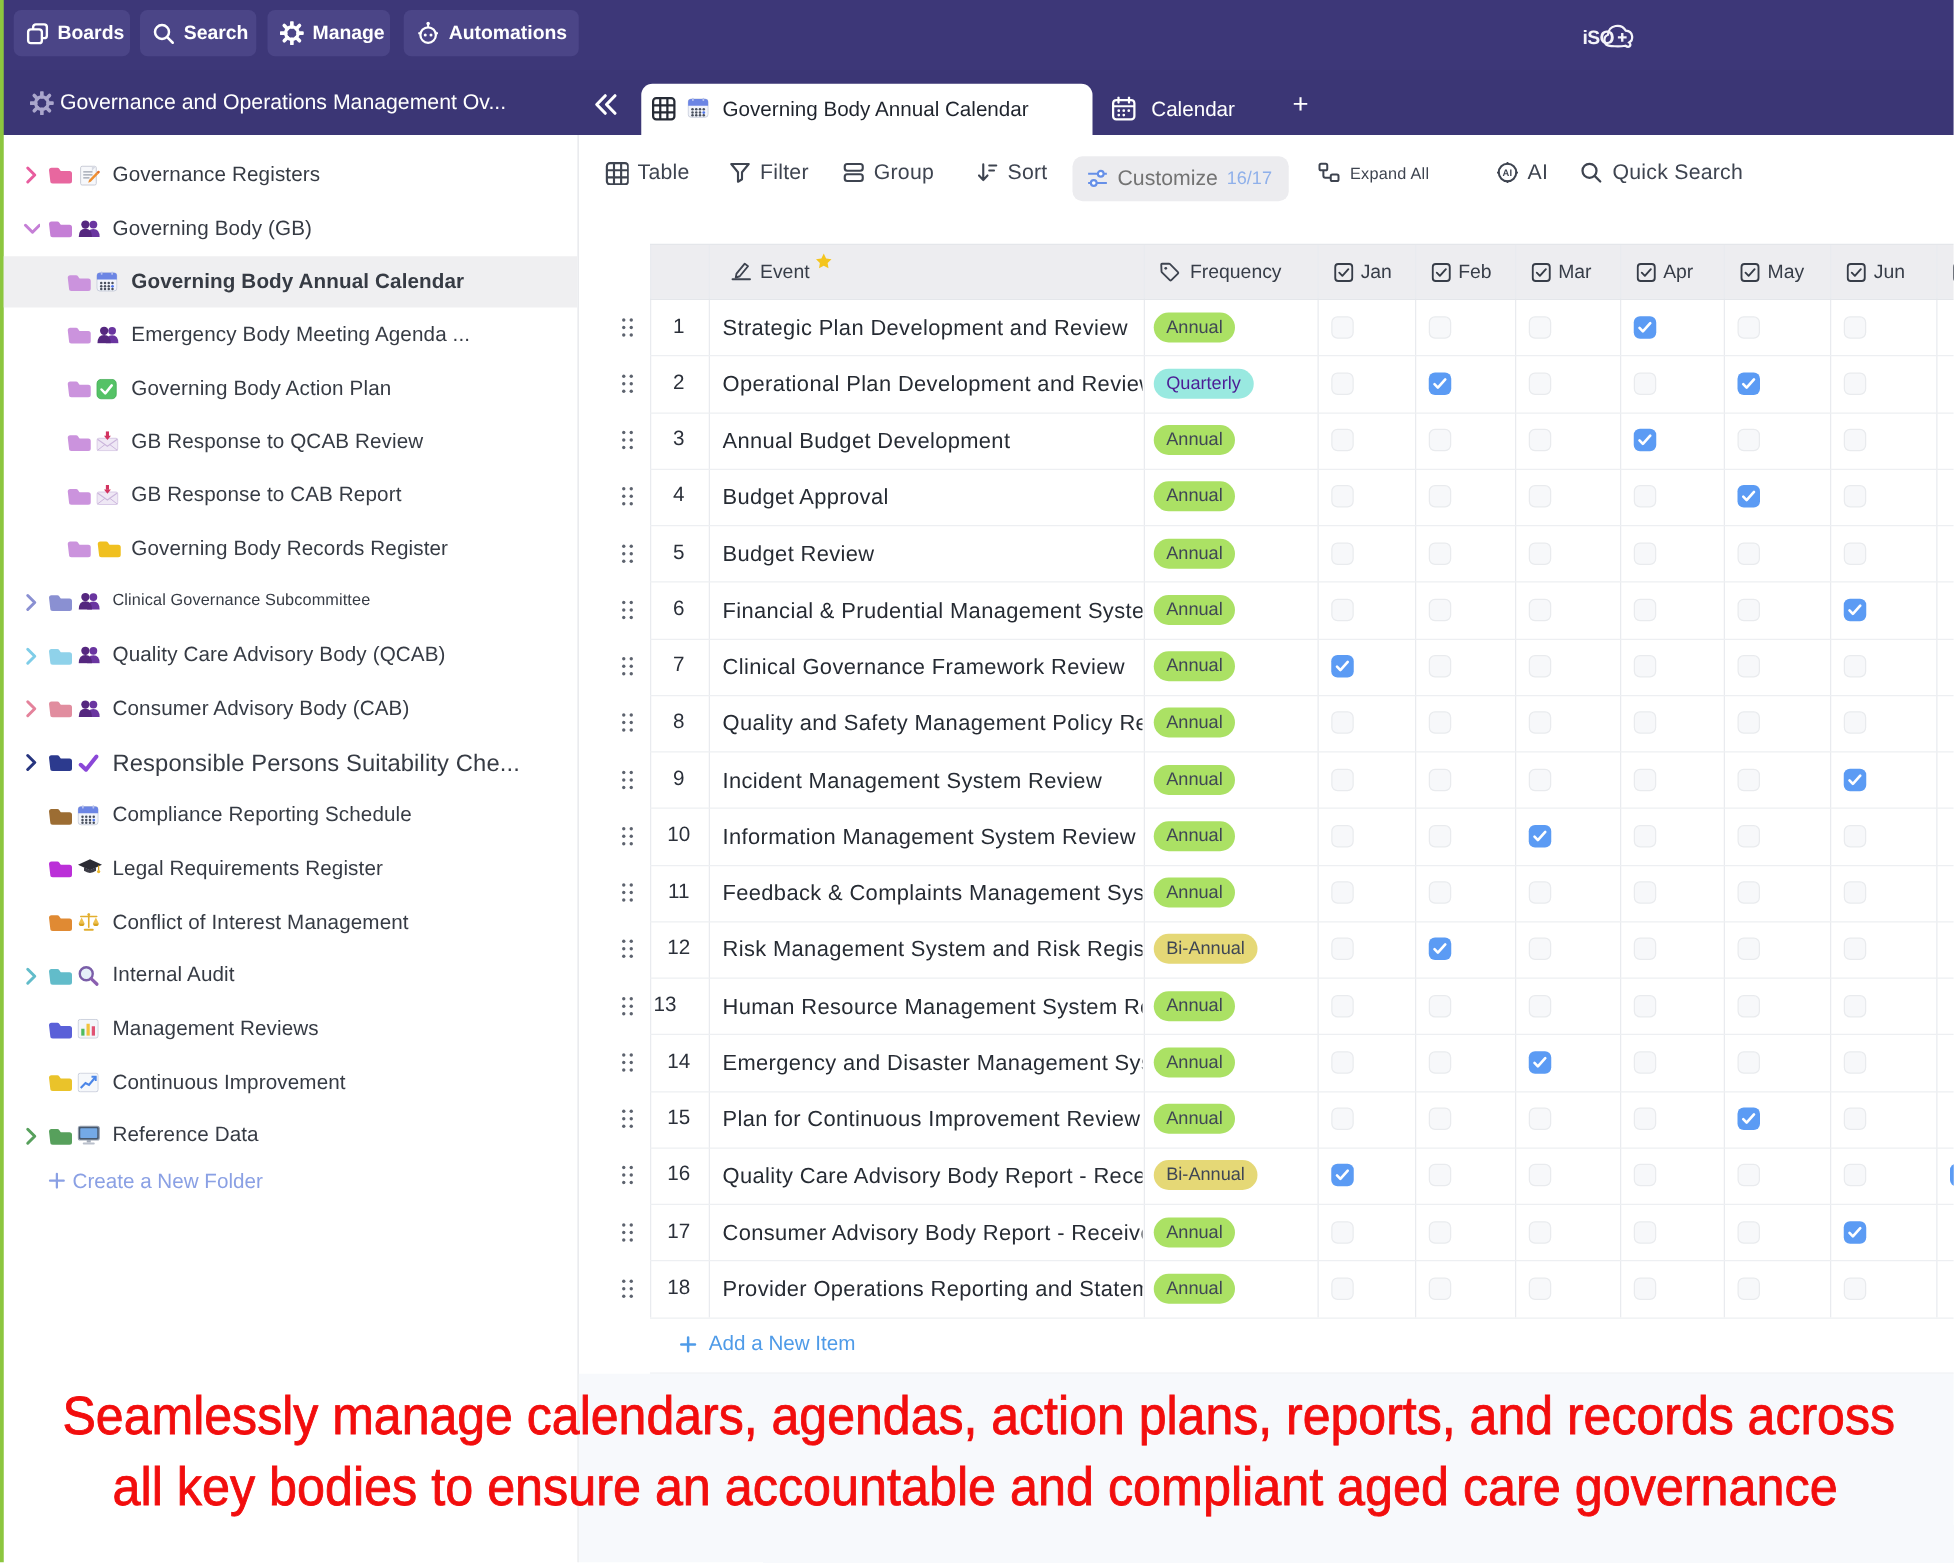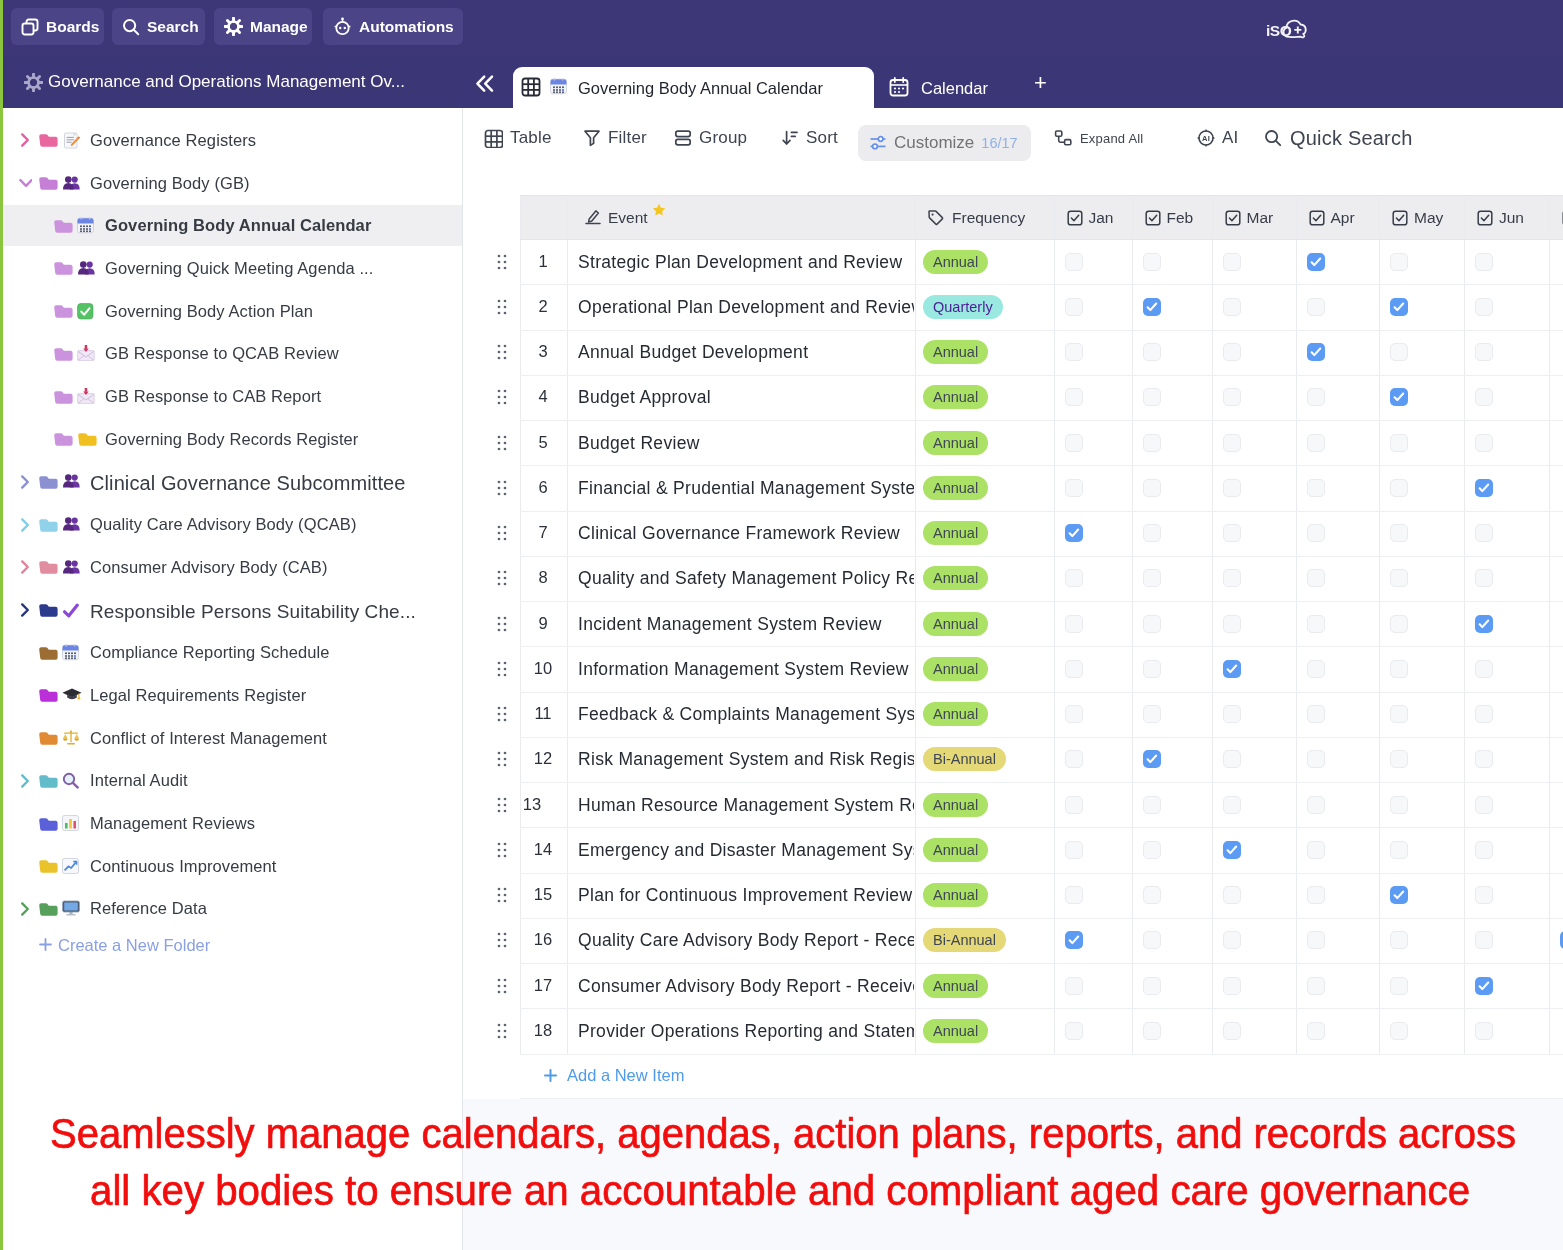--- a/index.html
+++ b/index.html
@@ -172,21 +172,21 @@
 <div class="r" style="position:absolute;left:105px;top:216.25px;;font-size:16.5px;letter-spacing:0.1px;color:#363b44;font-weight:bold;white-space:nowrap">Governing Body Annual Calendar</div>
 <div class="r" style="position:absolute;left:53px;top:260.45000000000005px;"><svg width="20" height="16" viewBox="0 0 20 16" style="">
         <path d="M1.2 4.2 Q1.2 2.2 3.2 2.2 h4.6 q1.1 0 1.7 0.9 l0.8 1.2 q0.3 0.45 0.9 0.45 h6.4 q2 0 2 2 v6.1 q0 2 -2 2 h-13.4 q-2 0 -2 -2 z" fill="#cb93dd"></path>
       </svg></div>
 <div class="r" style="position:absolute;left:77px;top:259.95000000000005px;"><svg width="19" height="15" viewBox="0 0 19 15" style="">
         <circle cx="12.7" cy="4.6" r="3.1" fill="#6a35a0"></circle>
         <path d="M7.7 14.6 q0 -6.4 5 -6.4 t5 6.4 z" fill="#6a35a0"></path>
         <circle cx="6.3" cy="4.6" r="3.3" fill="#55277f"></circle>
         <path d="M1 14.6 q0 -6.6 5.3 -6.6 t5.3 6.6 z" fill="#55277f"></path>
       </svg></div>
-<div class="r" style="position:absolute;left:105px;top:258.95000000000005px;;font-size:16.5px;letter-spacing:0.1px;color:#363b44;font-weight:normal;white-space:nowrap">Governing Quick Meeting Agenda ...</div>
+<div class="r" style="position:absolute;left:105px;top:258.95000000000005px;;font-size:16.5px;letter-spacing:0.1px;color:#363b44;font-weight:normal;white-space:nowrap">Emergency Body Meeting Agenda ...</div>
 <div class="r" style="position:absolute;left:53px;top:303.15000000000003px;"><svg width="20" height="16" viewBox="0 0 20 16" style="">
         <path d="M1.2 4.2 Q1.2 2.2 3.2 2.2 h4.6 q1.1 0 1.7 0.9 l0.8 1.2 q0.3 0.45 0.9 0.45 h6.4 q2 0 2 2 v6.1 q0 2 -2 2 h-13.4 q-2 0 -2 -2 z" fill="#cb93dd"></path>
       </svg></div>
 <div class="r" style="position:absolute;left:77px;top:302.65000000000003px;"><svg width="17" height="17" viewBox="0 0 17 17" style="">
         <rect x="0.5" y="0.5" width="15.5" height="15.5" rx="3.4" fill="#55c266" stroke="#3faa52" stroke-width="0.6"></rect>
         <path d="M4.2 8.6 l3 3.1 5.2 -6.4" fill="none" stroke="#fff" stroke-width="2" stroke-linecap="round" stroke-linejoin="round"></path>
       </svg></div>
 <div class="r" style="position:absolute;left:105px;top:301.65000000000003px;;font-size:16.5px;letter-spacing:0.1px;color:#363b44;font-weight:normal;white-space:nowrap">Governing Body Action Plan</div>
 <div class="r" style="position:absolute;left:53px;top:345.85px;"><svg width="20" height="16" viewBox="0 0 20 16" style="">
         <path d="M1.2 4.2 Q1.2 2.2 3.2 2.2 h4.6 q1.1 0 1.7 0.9 l0.8 1.2 q0.3 0.45 0.9 0.45 h6.4 q2 0 2 2 v6.1 q0 2 -2 2 h-13.4 q-2 0 -2 -2 z" fill="#cb93dd"></path>
@@ -222,21 +222,21 @@
       </svg></div>
 <div class="r" style="position:absolute;left:38px;top:473.95000000000005px;"><svg width="20" height="16" viewBox="0 0 20 16" style="">
         <path d="M1.2 4.2 Q1.2 2.2 3.2 2.2 h4.6 q1.1 0 1.7 0.9 l0.8 1.2 q0.3 0.45 0.9 0.45 h6.4 q2 0 2 2 v6.1 q0 2 -2 2 h-13.4 q-2 0 -2 -2 z" fill="#8a90d2"></path>
       </svg></div>
 <div class="r" style="position:absolute;left:62px;top:473.45000000000005px;"><svg width="19" height="15" viewBox="0 0 19 15" style="">
         <circle cx="12.7" cy="4.6" r="3.1" fill="#6a35a0"></circle>
         <path d="M7.7 14.6 q0 -6.4 5 -6.4 t5 6.4 z" fill="#6a35a0"></path>
         <circle cx="6.3" cy="4.6" r="3.3" fill="#55277f"></circle>
         <path d="M1 14.6 q0 -6.6 5.3 -6.6 t5.3 6.6 z" fill="#55277f"></path>
       </svg></div>
-<div class="r" style="position:absolute;left:90px;top:472.45000000000005px;;font-size:20px;letter-spacing:0.1px;color:#363b44;font-weight:normal;white-space:nowrap">Clinical Governance Subcommittee</div>
+<div class="r" style="position:absolute;left:90px;top:472.45000000000005px;;font-size:13px;letter-spacing:0.1px;color:#363b44;font-weight:normal;white-space:nowrap">Clinical Governance Subcommittee</div>
 <div class="r" style="position:absolute;left:18px;top:516.65px;"><svg width="14" height="16" viewBox="0 0 14 16" style="">
         <path d="M4.2 2.4 L9.8 8 4.2 13.6" fill="none" stroke="#7fcde8" stroke-width="2.4" stroke-linecap="round" stroke-linejoin="round"></path>
       </svg></div>
 <div class="r" style="position:absolute;left:38px;top:516.65px;"><svg width="20" height="16" viewBox="0 0 20 16" style="">
         <path d="M1.2 4.2 Q1.2 2.2 3.2 2.2 h4.6 q1.1 0 1.7 0.9 l0.8 1.2 q0.3 0.45 0.9 0.45 h6.4 q2 0 2 2 v6.1 q0 2 -2 2 h-13.4 q-2 0 -2 -2 z" fill="#8fd2ea"></path>
       </svg></div>
 <div class="r" style="position:absolute;left:62px;top:516.15px;"><svg width="19" height="15" viewBox="0 0 19 15" style="">
         <circle cx="12.7" cy="4.6" r="3.1" fill="#6a35a0"></circle>
         <path d="M7.7 14.6 q0 -6.4 5 -6.4 t5 6.4 z" fill="#6a35a0"></path>
         <circle cx="6.3" cy="4.6" r="3.3" fill="#55277f"></circle>
@@ -413,21 +413,21 @@
       <span>Expand All</span>
     </div>
 <div class="r flex" style="left:1197px;top:128px;height:20px;gap:7px;font-size:17px;letter-spacing:0.2px;color:#3e4450">
       <svg width="18" height="18" viewBox="0 0 18 18" style="">
         <circle cx="9" cy="9" r="7" fill="none" stroke="#3e4450" stroke-width="1.6"></circle>
         <text x="9" y="12" font-family="Liberation Sans" font-size="7.5" font-weight="bold" fill="#3e4450" text-anchor="middle">AI</text>
         <path d="M9 0.6 v2 M9 15.4 v2 M0.6 9 h2 M15.4 9 h2" stroke="#3e4450" stroke-width="1.4"></path>
       </svg>
       <span>AI</span>
     </div>
-<div class="r flex" style="left:1264px;top:128px;height:20px;gap:8px;font-size:20px;letter-spacing:0.2px;color:#3e4450">
+<div class="r flex" style="left:1264px;top:128px;height:20px;gap:8px;font-size:17px;letter-spacing:0.2px;color:#3e4450">
       <svg width="18" height="18" viewBox="0 0 18 18" style="">
         <circle cx="7.6" cy="7.6" r="5.6" fill="none" stroke="#3e4450" stroke-width="1.8"></circle>
         <line x1="11.9" y1="11.9" x2="16.2" y2="16.2" stroke="#3e4450" stroke-width="1.8" stroke-linecap="round"></line>
       </svg>
       <span>Quick Search</span>
     </div>
 <div class="r" style="left:519.5px;top:196px;width:1043.5px;height:43px;background:#ededf0"></div>
 <div class="r flex" style="left:584px;top:196px;height:43px;gap:6px">
       <span style="margin-top:2px"><svg width="18" height="17" viewBox="0 0 18 17" style="">
           <path d="M5.2 10.9 l6.6 -8 2.6 2.1 -6.6 8 -3.2 1.1 z" fill="none" stroke="#3e4450" stroke-width="1.5" stroke-linejoin="round"></path>

